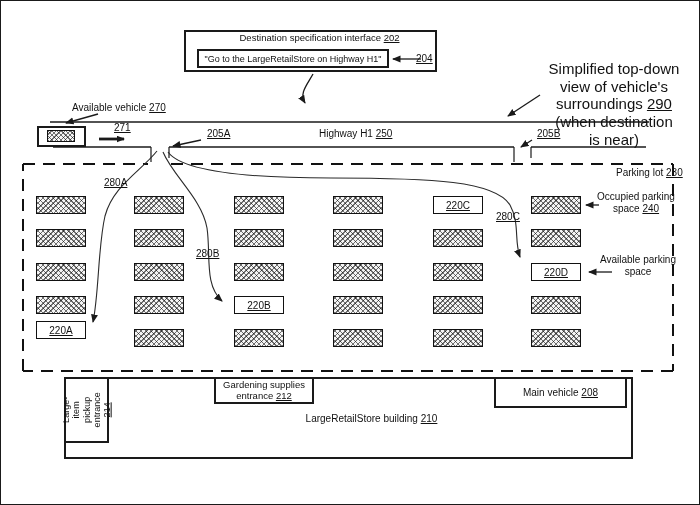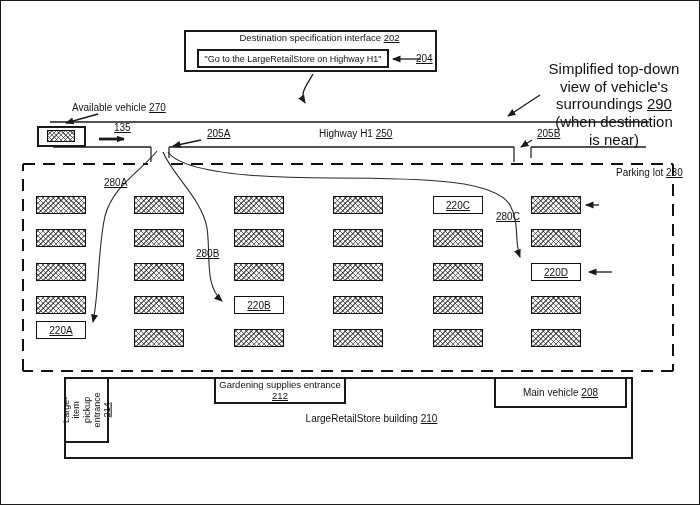--- a/index.html
+++ b/index.html
@@ -88,21 +88,21 @@
       <span>"Go to the LargeRetailStore on Highway H1"</span>
     </div>
   <div class="lbl u" style="left:406px;top:52px;">204</div>
 
   <div class="lbl wrap" style="left:538px;top:59px;width:132px;font-size:15px;line-height:1.18;"><span>Simplified top-down view of vehicle's surroundings </span><span class="u">290</span><span> (when destination is near)</span></div>
 
   <div class="lbl" style="left:62px;top:101px;"><span>Available vehicle </span><span class="u">270</span></div>
   <div class="box" style="left:36px;top:125px;width:49px;height:21px;z-index:3;">
     <div class="hatch" style="position:absolute;left:8px;top:2px;width:28px;height:12px;border:1.5px solid #111;box-sizing:border-box;"></div>
   </div>
-  <div class="lbl u" style="left:104px;top:121px;">135</div>
+  <div class="lbl u" style="left:104px;top:121px;">271</div>
 
   <div class="lbl" style="left:309px;top:127px;"><span>Highway H1 </span><span class="u">250</span></div>
   <div class="lbl u" style="left:197px;top:127px;">205A</div>
   <div class="lbl u" style="left:527px;top:127px;">205B</div>
 
   <div class="lbl" style="left:606px;top:166px;"><span>Parking lot </span><span class="u">230</span></div>
   <div style="position:absolute;inset:0;z-index:2;">
       <div class="space occ" style="left: 35px; top: 195px;"></div>
       <div class="space occ" style="left: 133px; top: 195px;"></div>
       <div class="space occ" style="left: 233px; top: 195px;"></div>
@@ -140,26 +140,28 @@
       <div class="space occ" style="left: 233px; top: 328px;"></div>
       <div class="space occ" style="left: 332px; top: 328px;"></div>
       <div class="space occ" style="left: 432px; top: 328px;"></div>
       <div class="space occ" style="left: 530px; top: 328px;"></div>
     </div>
 
   <div class="lbl u" style="left:94px;top:176px;">280A</div>
   <div class="lbl u" style="left:186px;top:247px;text-align:center;">280B</div>
   <div class="lbl u" style="left:486px;top:210px;">280C</div>
 
+  <div class="lbl wrap" style="left:584px;top:190px;width:84px;line-height:1.18;"><span>Occupied parking space </span><span class="u">240</span></div>
+  <div class="lbl wrap" style="left:588px;top:253px;width:80px;line-height:1.18;">Available parking space</div>
 
   <div class="box" style="left:63px;top:376px;width:569px;height:82px;"></div>
   <div class="box flexc" style="left:63px;top:376px;width:45px;height:66px;z-index:5;">
     <div class="wrap" style="width:62px;font-size:9px;line-height:1.15;transform:rotate(-90deg);"><span>Large-item pickup entrance </span><span class="u">214</span></div>
   </div>
-  <div class="box flexc" style="left:213px;top:376px;width:132px;height:27px;z-index:5;">
+  <div class="box flexc" style="left:213px;top:376px;width:100px;height:27px;z-index:5;">
     <div class="wrap" style="font-size:9.5px;line-height:1.15;"><span>Gardening supplies entrance </span><span class="u">212</span></div>
   </div>
   <div class="box flexc" style="left:493px;top:376px;width:133px;height:31px;z-index:5;">
     <div style="font-size:10px;"><span>Main vehicle </span><span class="u">208</span></div>
   </div>
   <div class="lbl" style="left:63px;top:412px;width:569px;text-align:center;margin-left:14px;"><span>LargeRetailStore building </span><span class="u">210</span></div>
 
 </div>
 
 </body></html>

